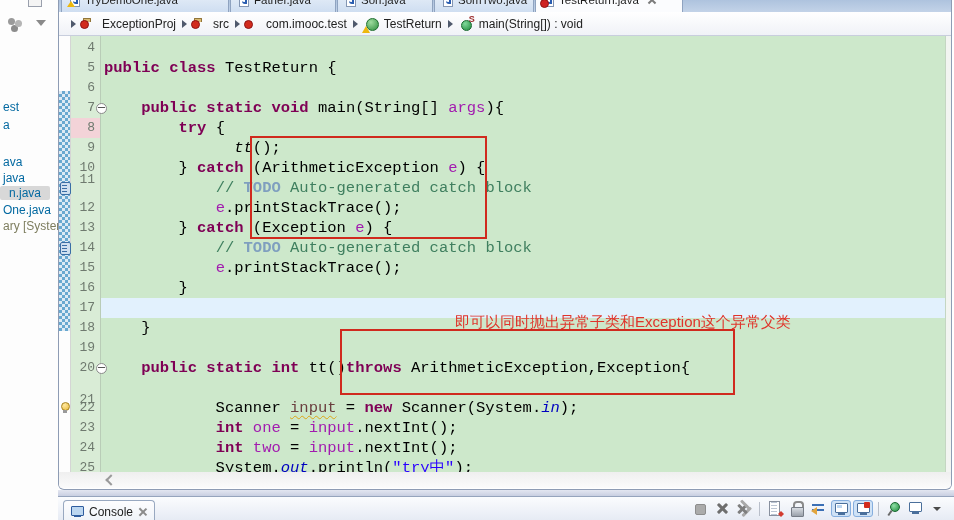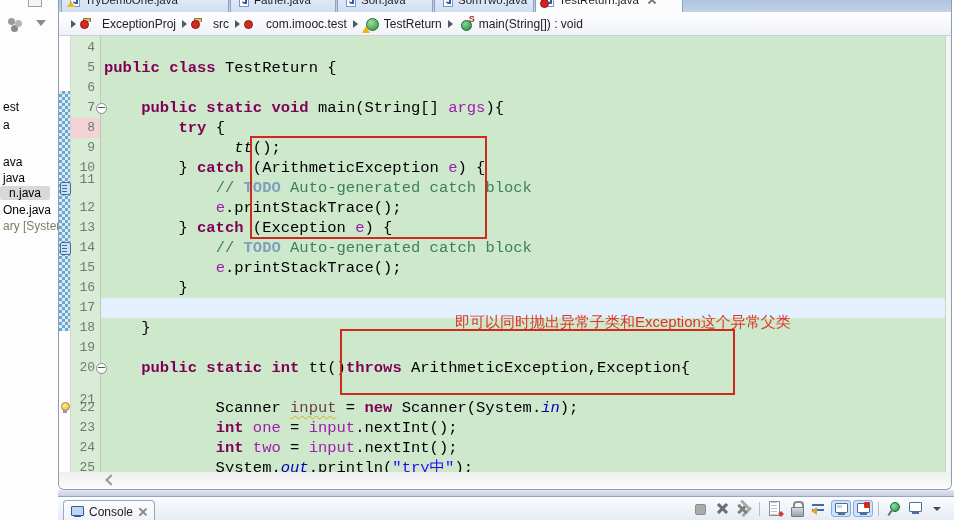--- a/index.html
+++ b/index.html
@@ -2,21 +2,21 @@
 <html><head>
 <meta charset="utf-8">
 <style>
   html,body{margin:0;padding:0;}
   body{width:954px;height:520px;overflow:hidden;background:#ffffff;
        font-family:"Liberation Sans",sans-serif;position:relative;}
   .abs{position:absolute;}
 
   
   #left-strip{left:0;top:0;width:58px;height:520px;background:#fdfdfd;}
-  .tree-frag{position:absolute;left:3px;font-size:12px;color:#000000;white-space:nowrap;}
+  .tree-frag{position:absolute;left:3px;font-size:12px;color:#0369a1;white-space:nowrap;}
   .tree-frag.selected{background:#d8d8d8;border-radius:2px;padding:0 9px;margin-left:-3px;}
   .tree-frag.muted{color:#7d7d5e;}
   #persp-dots{left:8px;top:18px;width:7px;height:7px;border-radius:50%;background:#9a9a9a;
     box-shadow:7px 2px 0 #b5b5b5,3px 7px 0 #8c8c8c;}
   #dd-triangle{left:36px;top:20px;width:0;height:0;border-left:5px solid transparent;
     border-right:5px solid transparent;border-top:6px solid #8a8a8a;}
   #restore-box{left:28px;top:0;width:12px;height:6px;border:1px solid #9aa0ad;border-top:none;background:#f4f4f4;}
 
   
   #frame{left:58px;top:0;width:894px;height:490px;border-left:1px solid #8e9cb4;

